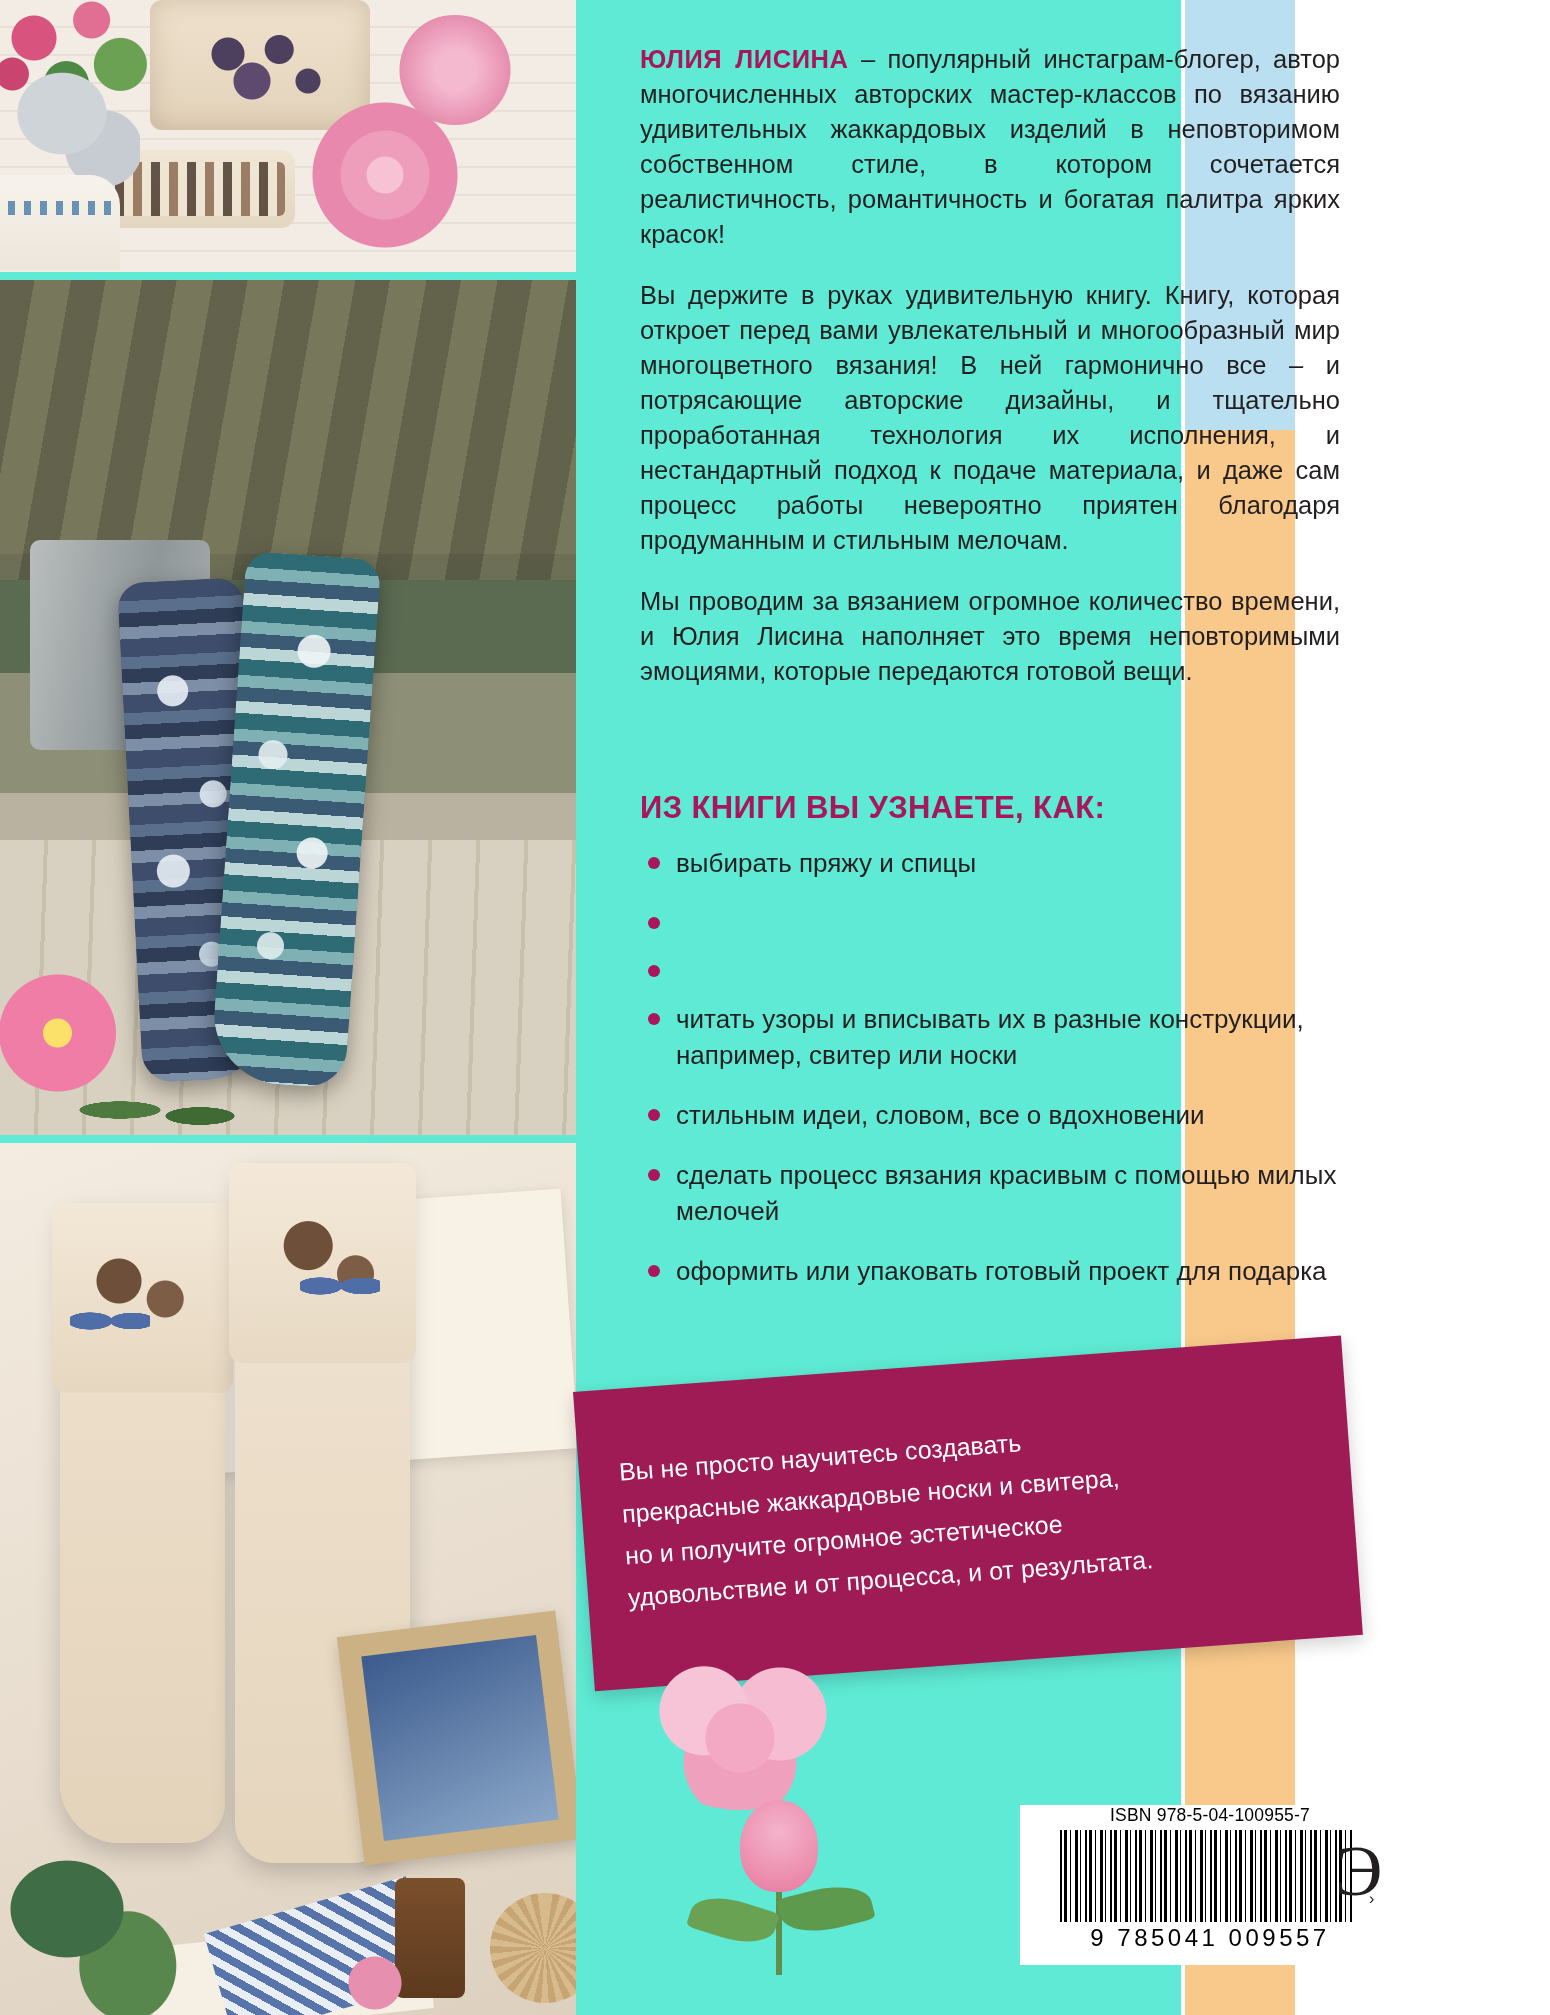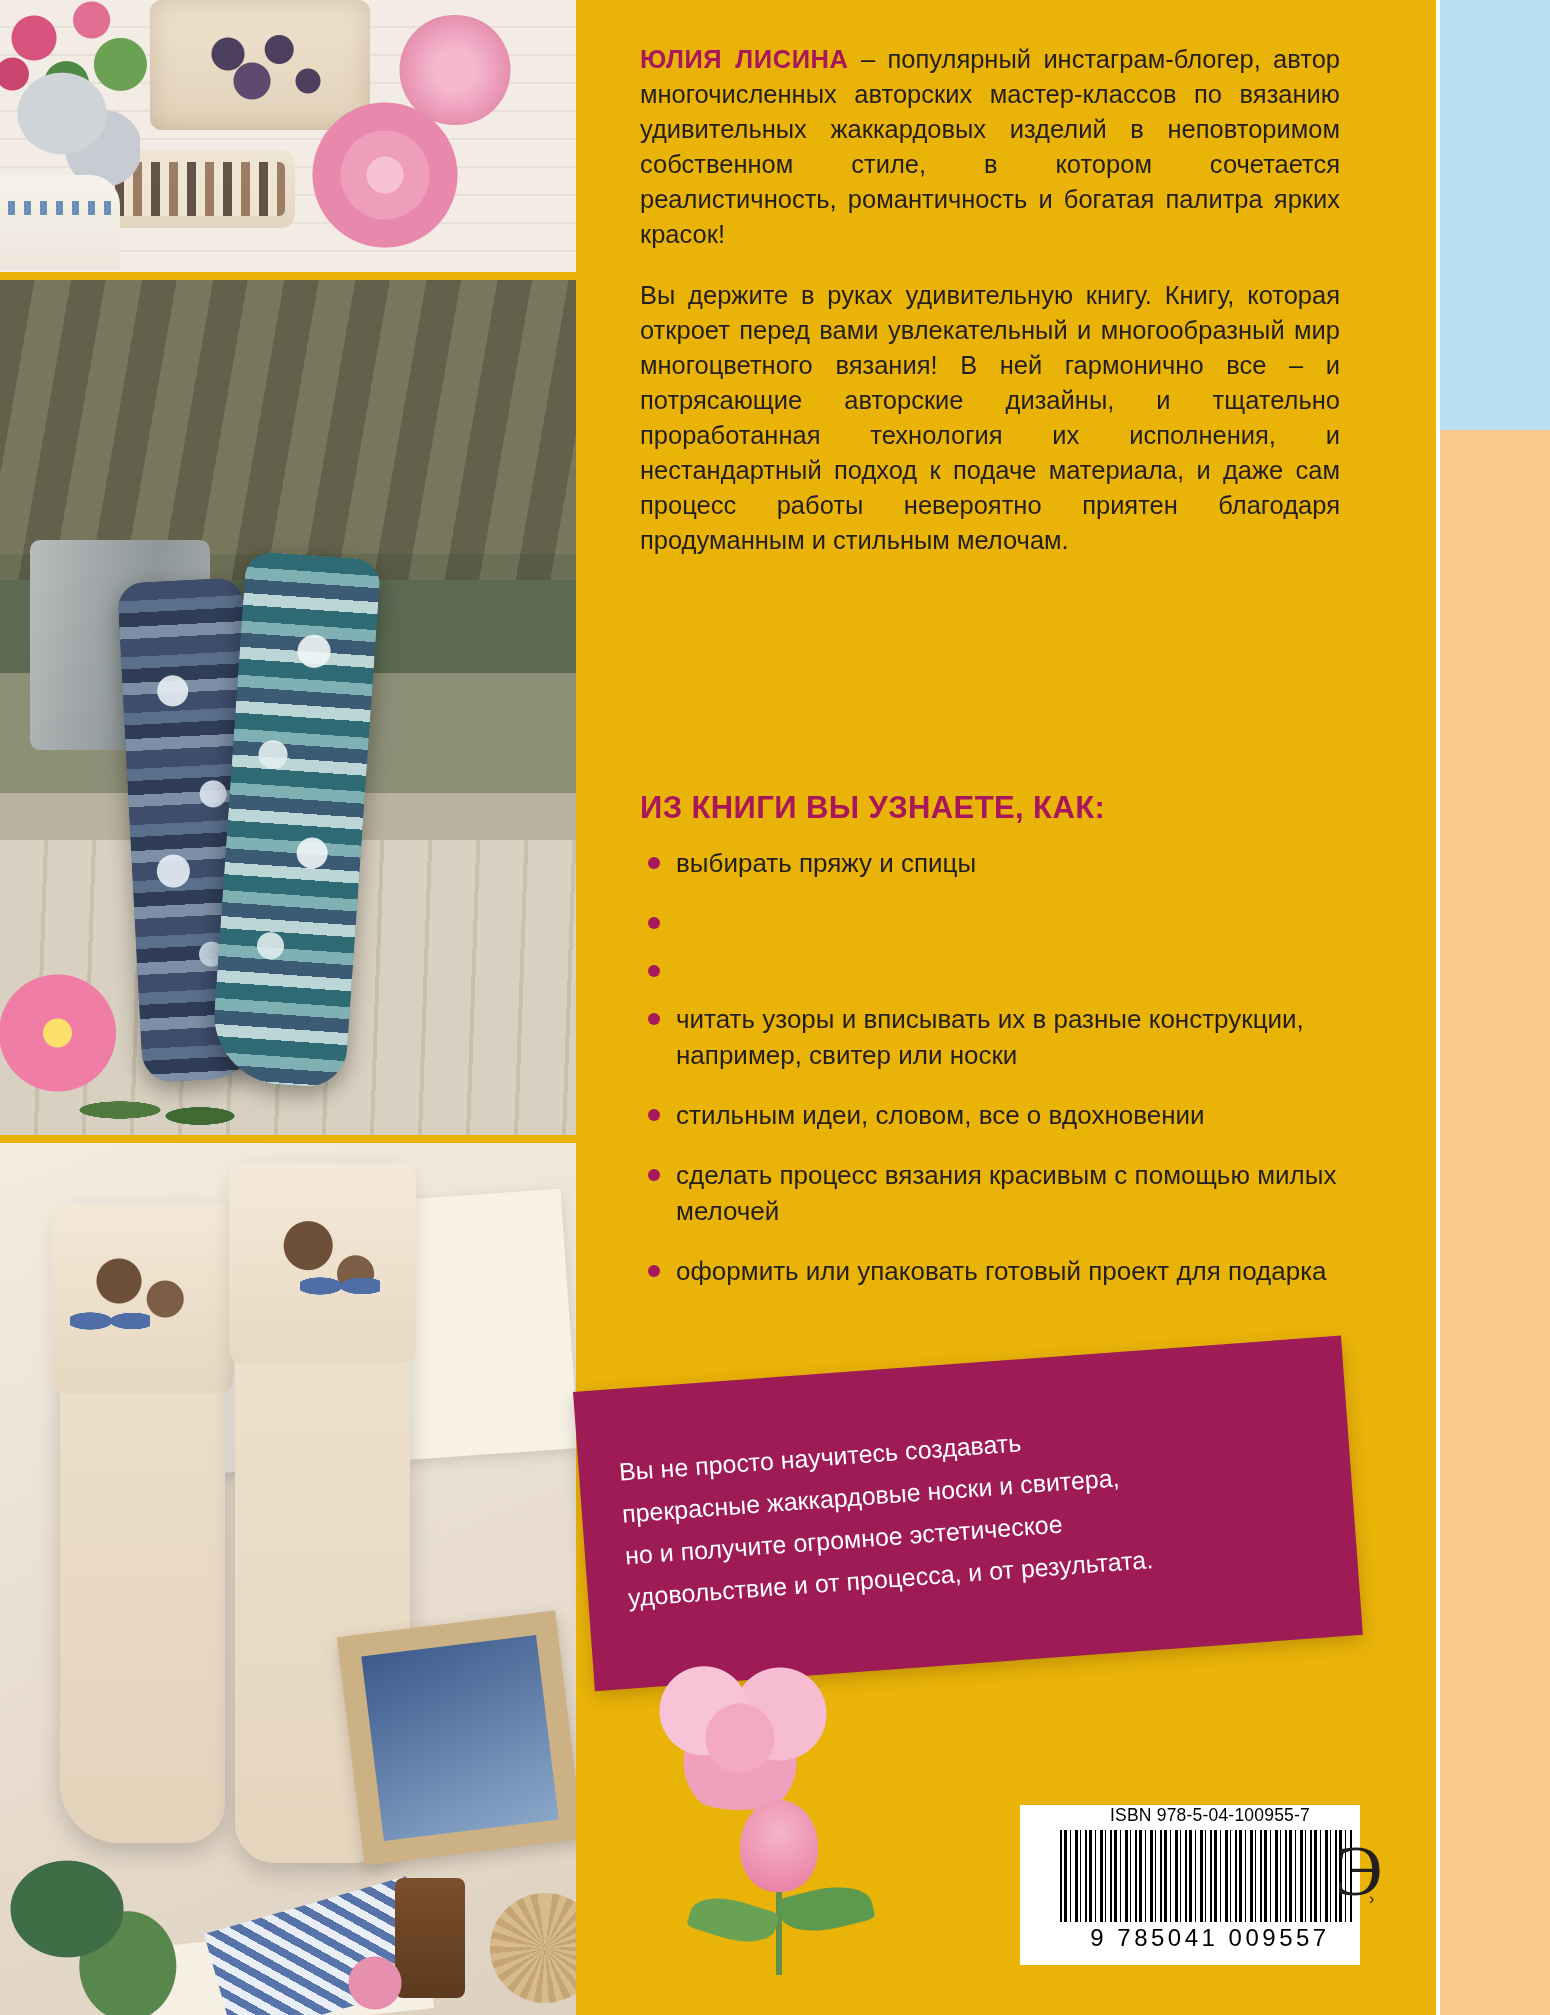--- a/index.html
+++ b/index.html
@@ -4,21 +4,21 @@
 <style>
   html,body{margin:0;padding:0;}
   body{
     width:1550px;height:2015px;
     background:#ffffff;
     font-family:"Liberation Sans", sans-serif;
     overflow:hidden;
     position:relative;
   }
   
-  #book{position:absolute;left:0;top:0;width:1550px;height:2015px;background:#eab308;}
+  #book{position:absolute;left:0;top:0;width:1295px;height:2015px;background:#5eead4;}
 
   
   .spine{position:absolute;right:0;width:110px;}
   .spine-top{top:0;height:430px;background:#b9dff0;}
   .spine-bottom{top:430px;height:1585px;background:#f8c98a;}
   .spine-divider{position:absolute;right:110px;top:0;width:4px;height:2015px;background:#ffffff;}
 
   
   .photos{position:absolute;left:0;top:0;width:576px;height:2015px;}
   .photo{position:absolute;left:0;width:576px;overflow:hidden;}
@@ -266,20 +266,21 @@
       <div class="rosebud"></div>
     </div>
 
   </div>
 
   <div class="content">
 
     <div class="blurb">
       <p><span class="author">ЮЛИЯ ЛИСИНА</span><span> – популярный инстаграм-блогер, автор многочисленных авторских мастер-классов по вязанию удивительных жаккардовых изделий в неповторимом собственном стиле, в котором сочетается реалистичность, романтичность и богатая палитра ярких красок!</span></p>
       <p>Вы держите в руках удивительную книгу. Книгу, которая откроет перед вами увлекательный и многообразный мир многоцветного вязания! В ней гармонично все – и потрясающие авторские дизайны, и тщательно проработанная технология их исполнения, и нестандартный подход к подаче материала, и даже сам процесс работы невероятно приятен благодаря продуманным и стильным мелочам.</p>
+      <p>Мы проводим за вязанием огромное количество времени, и Юлия Лисина наполняет это время неповторимыми эмоциями, которые  передаются готовой вещи.</p>
     </div>
 
     <div class="heading">ИЗ КНИГИ ВЫ УЗНАЕТЕ, КАК:</div>
 
     <div class="bullets">
       <div class="bullet">
         <div class="dot"></div>
         <div class="btext">выбирать пряжу и спицы</div>
       </div>
       <div class="bullet">

